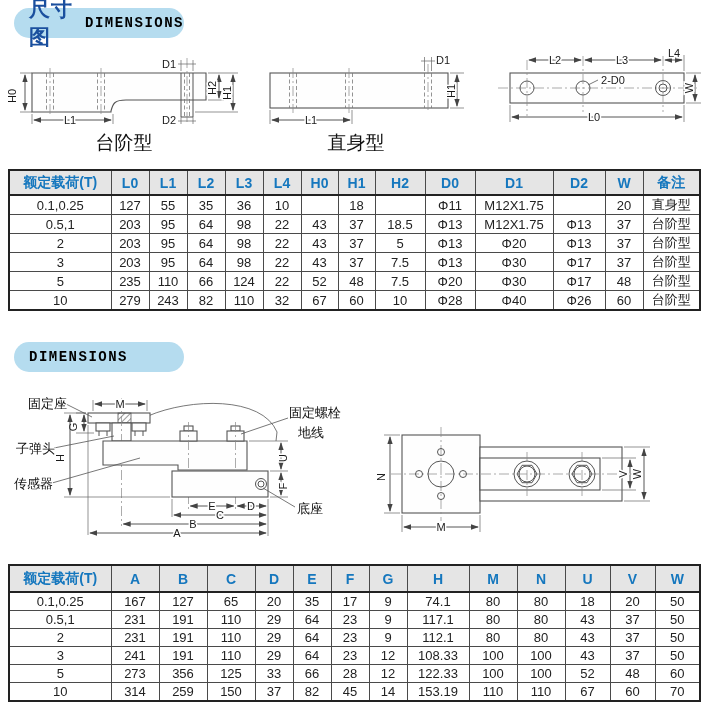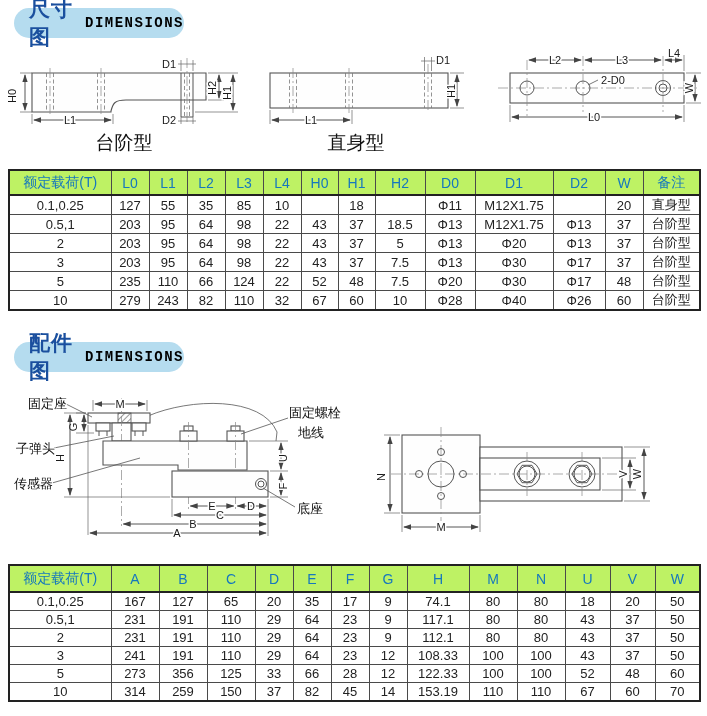--- a/index.html
+++ b/index.html
@@ -8,21 +8,21 @@
   .section-title{position:absolute;left:14px;width:170px;height:30px;background:#b5dcef;
         border-radius:16px;display:flex;align-items:center;padding-left:15px;box-sizing:border-box;gap:9px;}
   .section-title .zh{color:#1a4f9e;font-weight:bold;font-size:21px;letter-spacing:1px;}
   .section-title .en{color:#000000;font-size:14px;font-weight:600;letter-spacing:1.5px;
         font-family:"Liberation Mono",monospace;}
   #title1{top:8px;} #title2{top:342px;}
   svg{position:absolute;left:0;}
   #svg-dim{top:45px;} #svg-acc{top:385px;}
   table.dtable{position:absolute;left:8px;width:691px;border-collapse:collapse;table-layout:fixed;
         border:2px solid #222;}
-  table.dtable th{background:#bef264;color:#1577be;font-weight:normal;font-size:14px;
+  table.dtable th{background:#e5e5e5;color:#1577be;font-weight:bold;font-size:14px;
         border:1px solid #4a4a4a;border-bottom:2px solid #222;padding:0;}
   table.dtable td{font-size:13px;color:#222;border:1px solid #4a4a4a;text-align:center;
         padding:0;background:#fff;}
   #table1{top:169px;} #table1 th{height:23px;} #table1 td{height:16px;}
   #table2{top:564px;} #table2 th{height:25px;} #table2 td{height:17px;}
   
   .body{fill:#fefefe;stroke:#555;stroke-width:1.1;}
   .thin{fill:none;stroke:#555;stroke-width:1;}
   .hid{stroke:#777;stroke-width:0.8;stroke-dasharray:4 2.5;fill:none;}
   .cl{stroke:#888;stroke-width:0.7;stroke-dasharray:10 3 2 3;fill:none;}
@@ -196,21 +196,21 @@
           <th>W</th>
           <th>备注</th>
         </tr>
       </thead>
       <tbody>
         <tr>
           <td>0.1,0.25</td>
           <td>127</td>
           <td>55</td>
           <td>35</td>
-          <td>85</td>
+          <td>36</td>
           <td>10</td>
           <td></td>
           <td>18</td>
           <td></td>
           <td>Φ11</td>
           <td>M12X1.75</td>
           <td></td>
           <td>20</td>
           <td>直身型</td>
         </tr>
@@ -291,21 +291,20 @@
           <td>Φ28</td>
           <td>Φ40</td>
           <td>Φ26</td>
           <td>60</td>
           <td>台阶型</td>
         </tr>
       </tbody>
     </table>
 
   <div class="section-title" id="title2">
-    <span class="zh">配件图</span>
     <span class="en">DIMENSIONS</span>
   </div>
 
   <svg id="svg-acc" width="707" height="172" viewBox="0 385 707 172">
 
     <g>
 
       <path class="ldr" d="M148,416 C190,398 262,396 277,432 L276,441"></path>
 
       <rect class="body" x="88" y="413" width="62" height="10"></rect>

